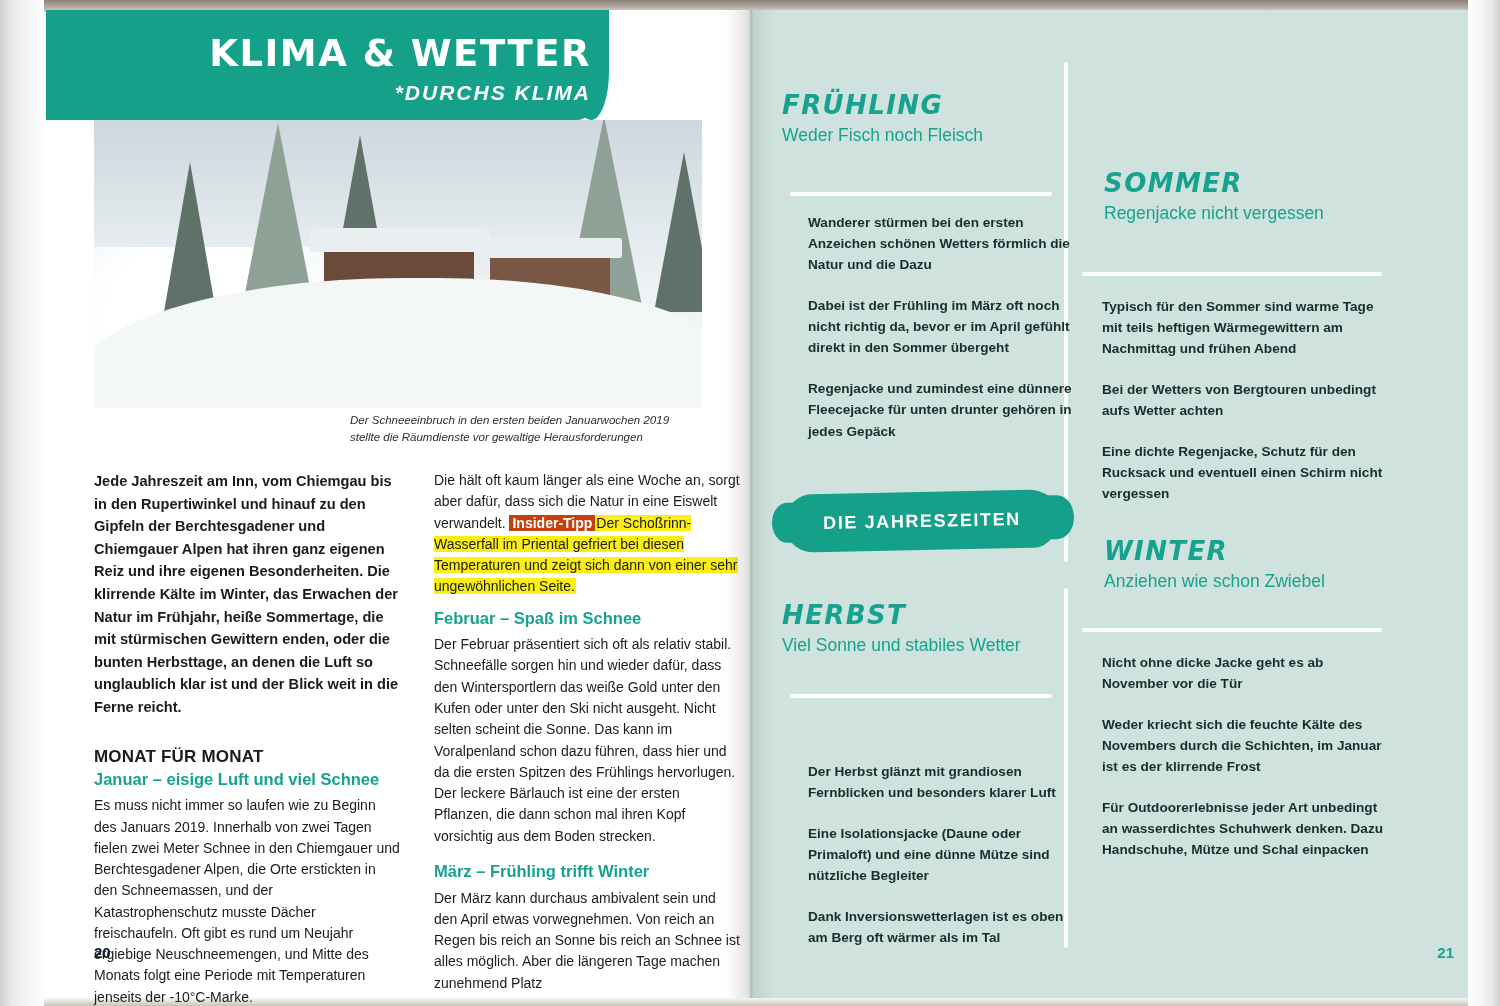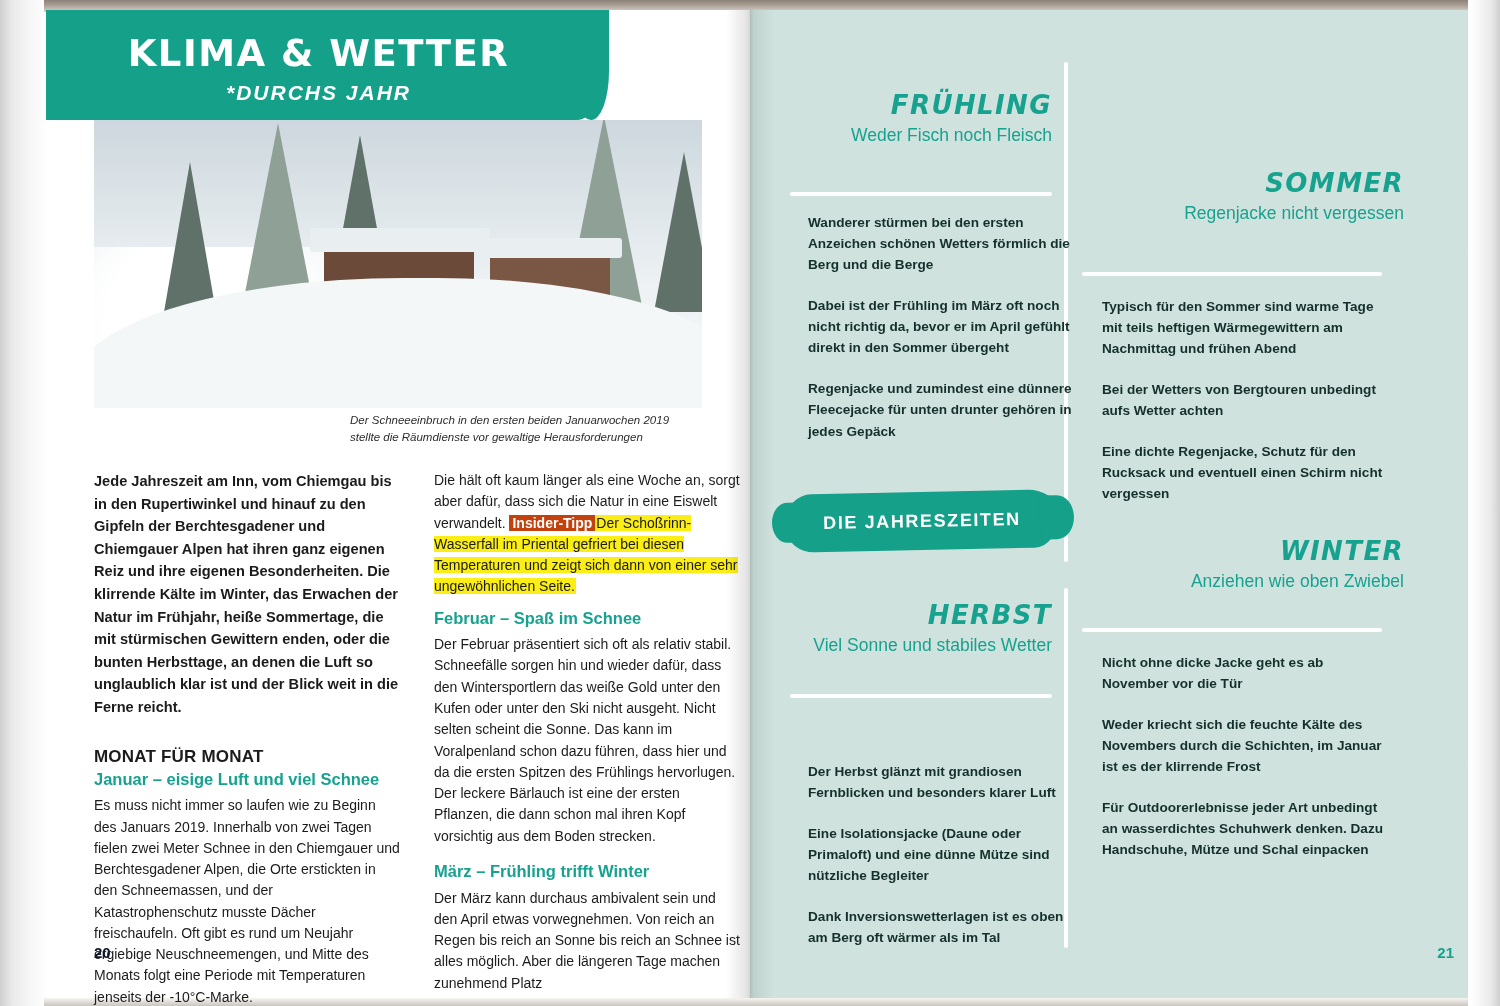--- a/index.html
+++ b/index.html
@@ -45,21 +45,21 @@
     background: linear-gradient(to right, rgba(0,0,0,0.00) 0%, rgba(0,0,0,0.10) 42%, rgba(0,0,0,0.16) 50%, rgba(0,0,0,0.07) 58%, rgba(0,0,0,0.00) 100%);
     pointer-events: none;
   }
 
   
   .title-banner {
     position: absolute; left: 46px; top: 10px;
     width: 545px; height: 110px;
     background: #15A08A;
     color: #ffffff;
-    text-align: center;
+    text-align: right;
     border-radius: 0 0 14px 0;
   }
   .title-banner::after {
     content: "";
     position: absolute; right: -18px; top: 0; width: 40px; height: 110px;
     background: #15A08A;
     border-radius: 0 0 60% 75%;
   }
   .title-main {
     position: relative; z-index: 2;
@@ -142,21 +142,21 @@
   }
 
   
   .divider-v {
     position: absolute; background: #ffffff; width: 4px; border-radius: 2px;
   }
   .divider-h {
     position: absolute; background: #ffffff; height: 4px; border-radius: 2px;
   }
   .season {
-    position: absolute; text-align: right; width: 270px;
+    position: absolute; text-align: left; width: 270px;
   }
   .season-name {
     font-size: 26px; font-weight: bold; font-style: italic; letter-spacing: 1.4px;
     color: #17a290; font-family: "DejaVu Sans", sans-serif;
   }
   .season-tag {
     font-size: 17.5px; color: #17a290; line-height: 1.3; margin-top: 4px;
   }
   .bullets {
     position: absolute; width: 268px;
@@ -196,21 +196,21 @@
 
   <div class="edge-left"></div>
   <div class="edge-right"></div>
   <div class="top-spine"></div>
   <div class="bottom-edge"></div>
 
   <div class="page-left"></div>
 
   <div class="title-banner">
     <div class="title-main">KLIMA &amp; WETTER</div>
-    <div class="title-sub">*DURCHS JAHR</div>
+    <div class="title-sub">*DURCHS KLIMA</div>
   </div>
 
   <div class="photo">
     <div class="sky"></div>
     <div class="conifer" style="left:70px; bottom:96px;"></div>
     <div class="conifer snow" style="left:150px; bottom:110px; border-left-width:34px; border-right-width:34px; border-bottom-width:175px;"></div>
     <div class="conifer" style="left:236px; bottom:108px; border-left-width:30px; border-right-width:30px; border-bottom-width:165px;"></div>
     <div class="conifer snow" style="left:470px; bottom:92px; border-left-width:40px; border-right-width:40px; border-bottom-width:200px;"></div>
     <div class="conifer" style="left:560px; bottom:96px; border-left-width:30px; border-right-width:30px; border-bottom-width:160px;"></div>
     <div class="chalet" style="left:230px; bottom:96px; width:150px; height:68px;"></div>
@@ -250,21 +250,21 @@
   <div class="divider-h" style="left:790px; top:192px; width:262px;"></div>
   <div class="divider-h" style="left:1082px; top:272px; width:300px;"></div>
   <div class="divider-h" style="left:790px; top:694px; width:262px;"></div>
   <div class="divider-h" style="left:1082px; top:628px; width:300px;"></div>
 
   <div class="season" style="left:782px; top:90px;">
     <div class="season-name">FRÜHLING</div>
     <div class="season-tag">Weder Fisch noch Fleisch</div>
   </div>
   <div class="bullets" style="left:808px; top:212px;">
-    <div class="bullet">Wanderer stürmen bei den ersten Anzeichen schönen Wetters förmlich die Berg und die Berge</div>
+    <div class="bullet">Wanderer stürmen bei den ersten Anzeichen schönen Wetters förmlich die Natur und die Dazu</div>
     <div class="bullet">Dabei ist der Frühling im März oft noch nicht richtig da, bevor er im April gefühlt direkt in den Sommer übergeht</div>
     <div class="bullet">Regenjacke und zumindest eine dünnere Fleecejacke für unten drunter gehören in jedes Gepäck</div>
   </div>
 
   <div class="season" style="left:1104px; top:168px; width:300px;">
     <div class="season-name">SOMMER</div>
     <div class="season-tag">Regenjacke nicht vergessen</div>
   </div>
   <div class="bullets" style="left:1102px; top:296px; width:288px;">
     <div class="bullet">Typisch für den Sommer sind warme Tage mit teils heftigen Wärmegewittern am Nachmittag und frühen Abend</div>
@@ -281,21 +281,21 @@
     <div class="season-tag">Viel Sonne und stabiles Wetter</div>
   </div>
   <div class="bullets" style="left:808px; top:761px;">
     <div class="bullet">Der Herbst glänzt mit grandiosen Fernblicken und besonders klarer Luft</div>
     <div class="bullet">Eine Isolationsjacke (Daune oder Primaloft) und eine dünne Mütze sind nützliche Begleiter</div>
     <div class="bullet">Dank Inversionswetterlagen ist es oben am Berg oft wärmer als im Tal</div>
   </div>
 
   <div class="season" style="left:1104px; top:536px; width:300px;">
     <div class="season-name">WINTER</div>
-    <div class="season-tag">Anziehen wie oben Zwiebel</div>
+    <div class="season-tag">Anziehen wie schon Zwiebel</div>
   </div>
   <div class="bullets" style="left:1102px; top:652px; width:288px;">
     <div class="bullet">Nicht ohne dicke Jacke geht es ab November vor die Tür</div>
     <div class="bullet">Weder kriecht sich die feuchte Kälte des Novembers durch die Schichten, im Januar ist es der klirrende Frost</div>
     <div class="bullet">Für Outdoorerlebnisse jeder Art unbedingt an wasserdichtes Schuhwerk denken. Dazu Handschuhe, Mütze und Schal einpacken</div>
   </div>
 
   <div class="pgno-right">21</div>
 
   <div class="gutter"></div>

